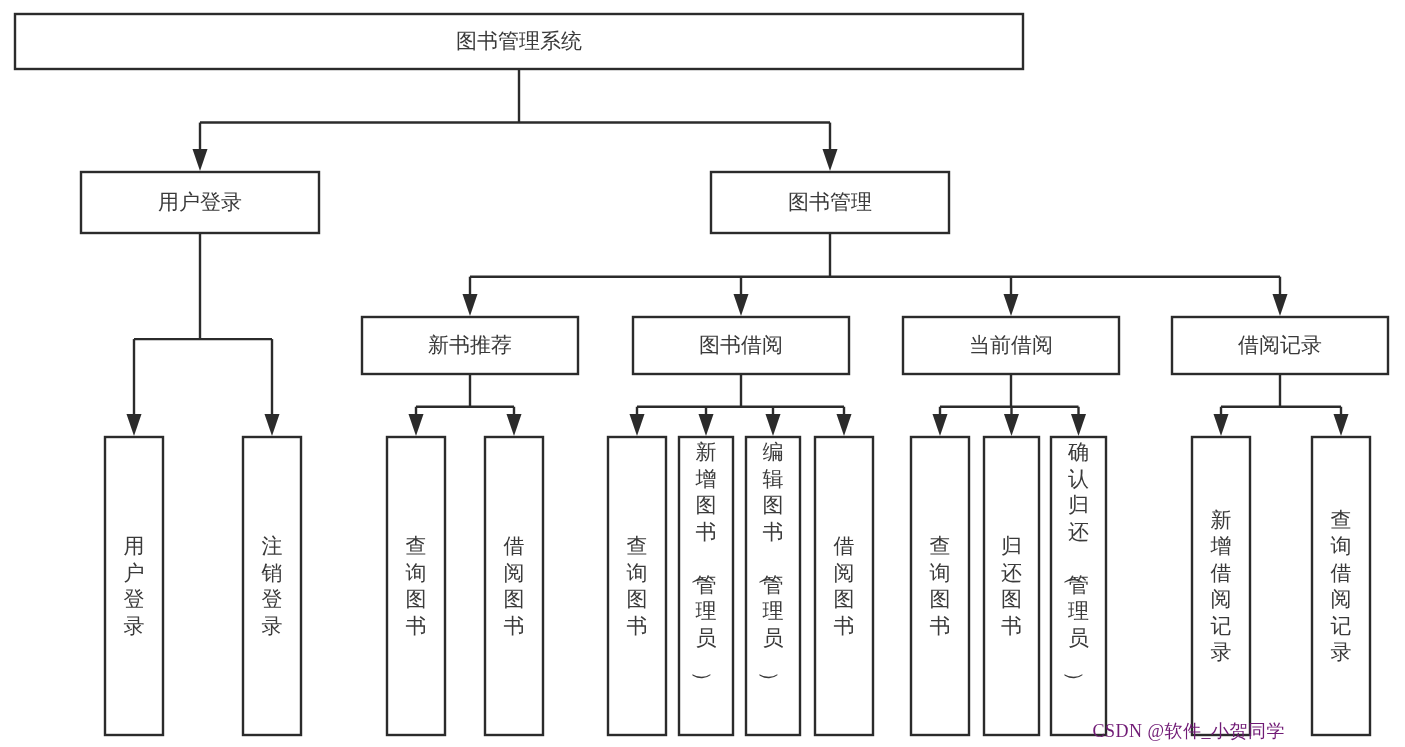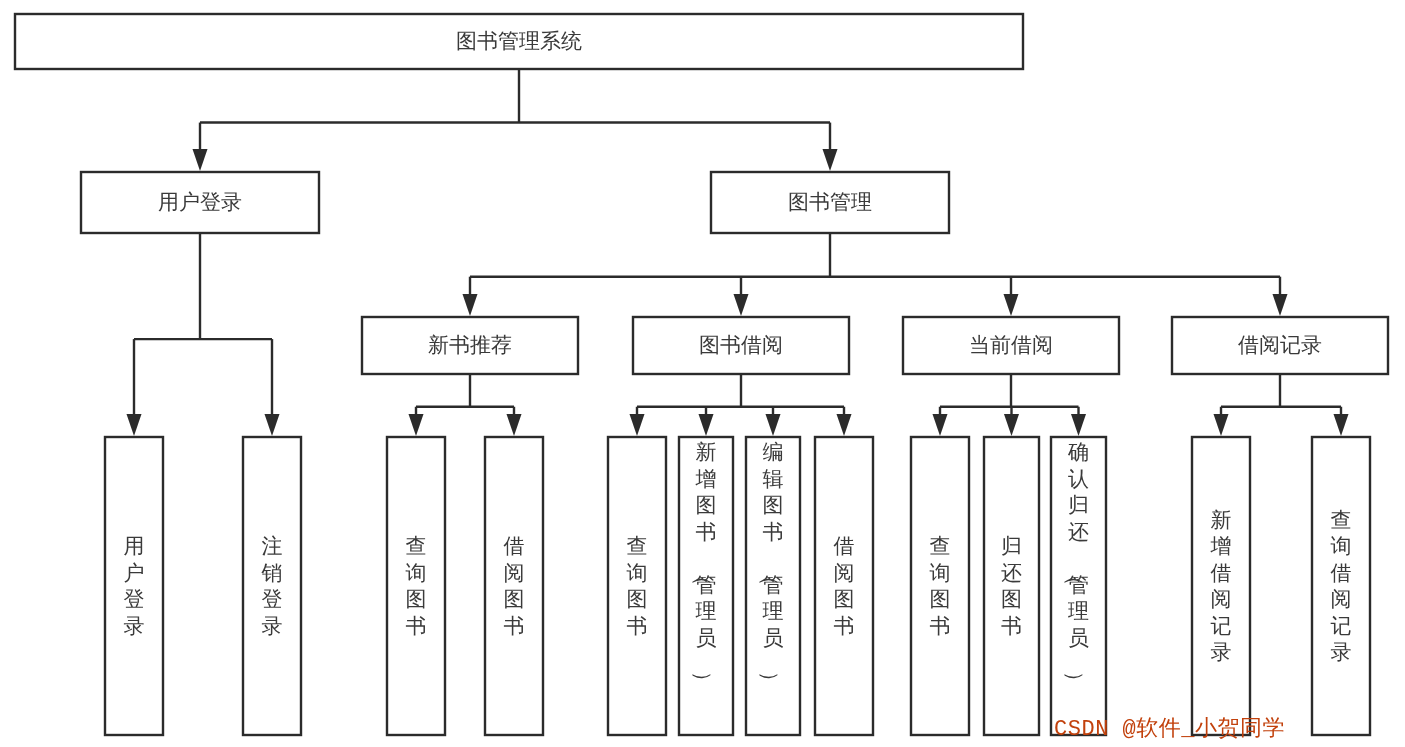--- a/index.html
+++ b/index.html
@@ -52,23 +52,23 @@
   .node-label-vertical {
     fill: #3a3a3a;
     font-family: "Liberation Sans", "DejaVu Sans", sans-serif;
     font-size: 21px;
     text-anchor: middle;
   }
   .watermark {
     position: absolute;
     right: 8px;
     bottom: 4px;
-    font-family: Liberation Mono, monospace;
-    font-size: 22px;
-    color: #c2410c;
+    font-family: Liberation Serif, serif;
+    font-size: 18px;
+    color: #701a75;
     letter-spacing: 0.5px;
     white-space: nowrap;
     user-select: none;
   }
 </style>
 </head>
 <body>
 
 <div id="diagram-root">
   <svg id="flow" viewBox="0 0 1405 747" xmlns="http://www.w3.org/2000/svg">

